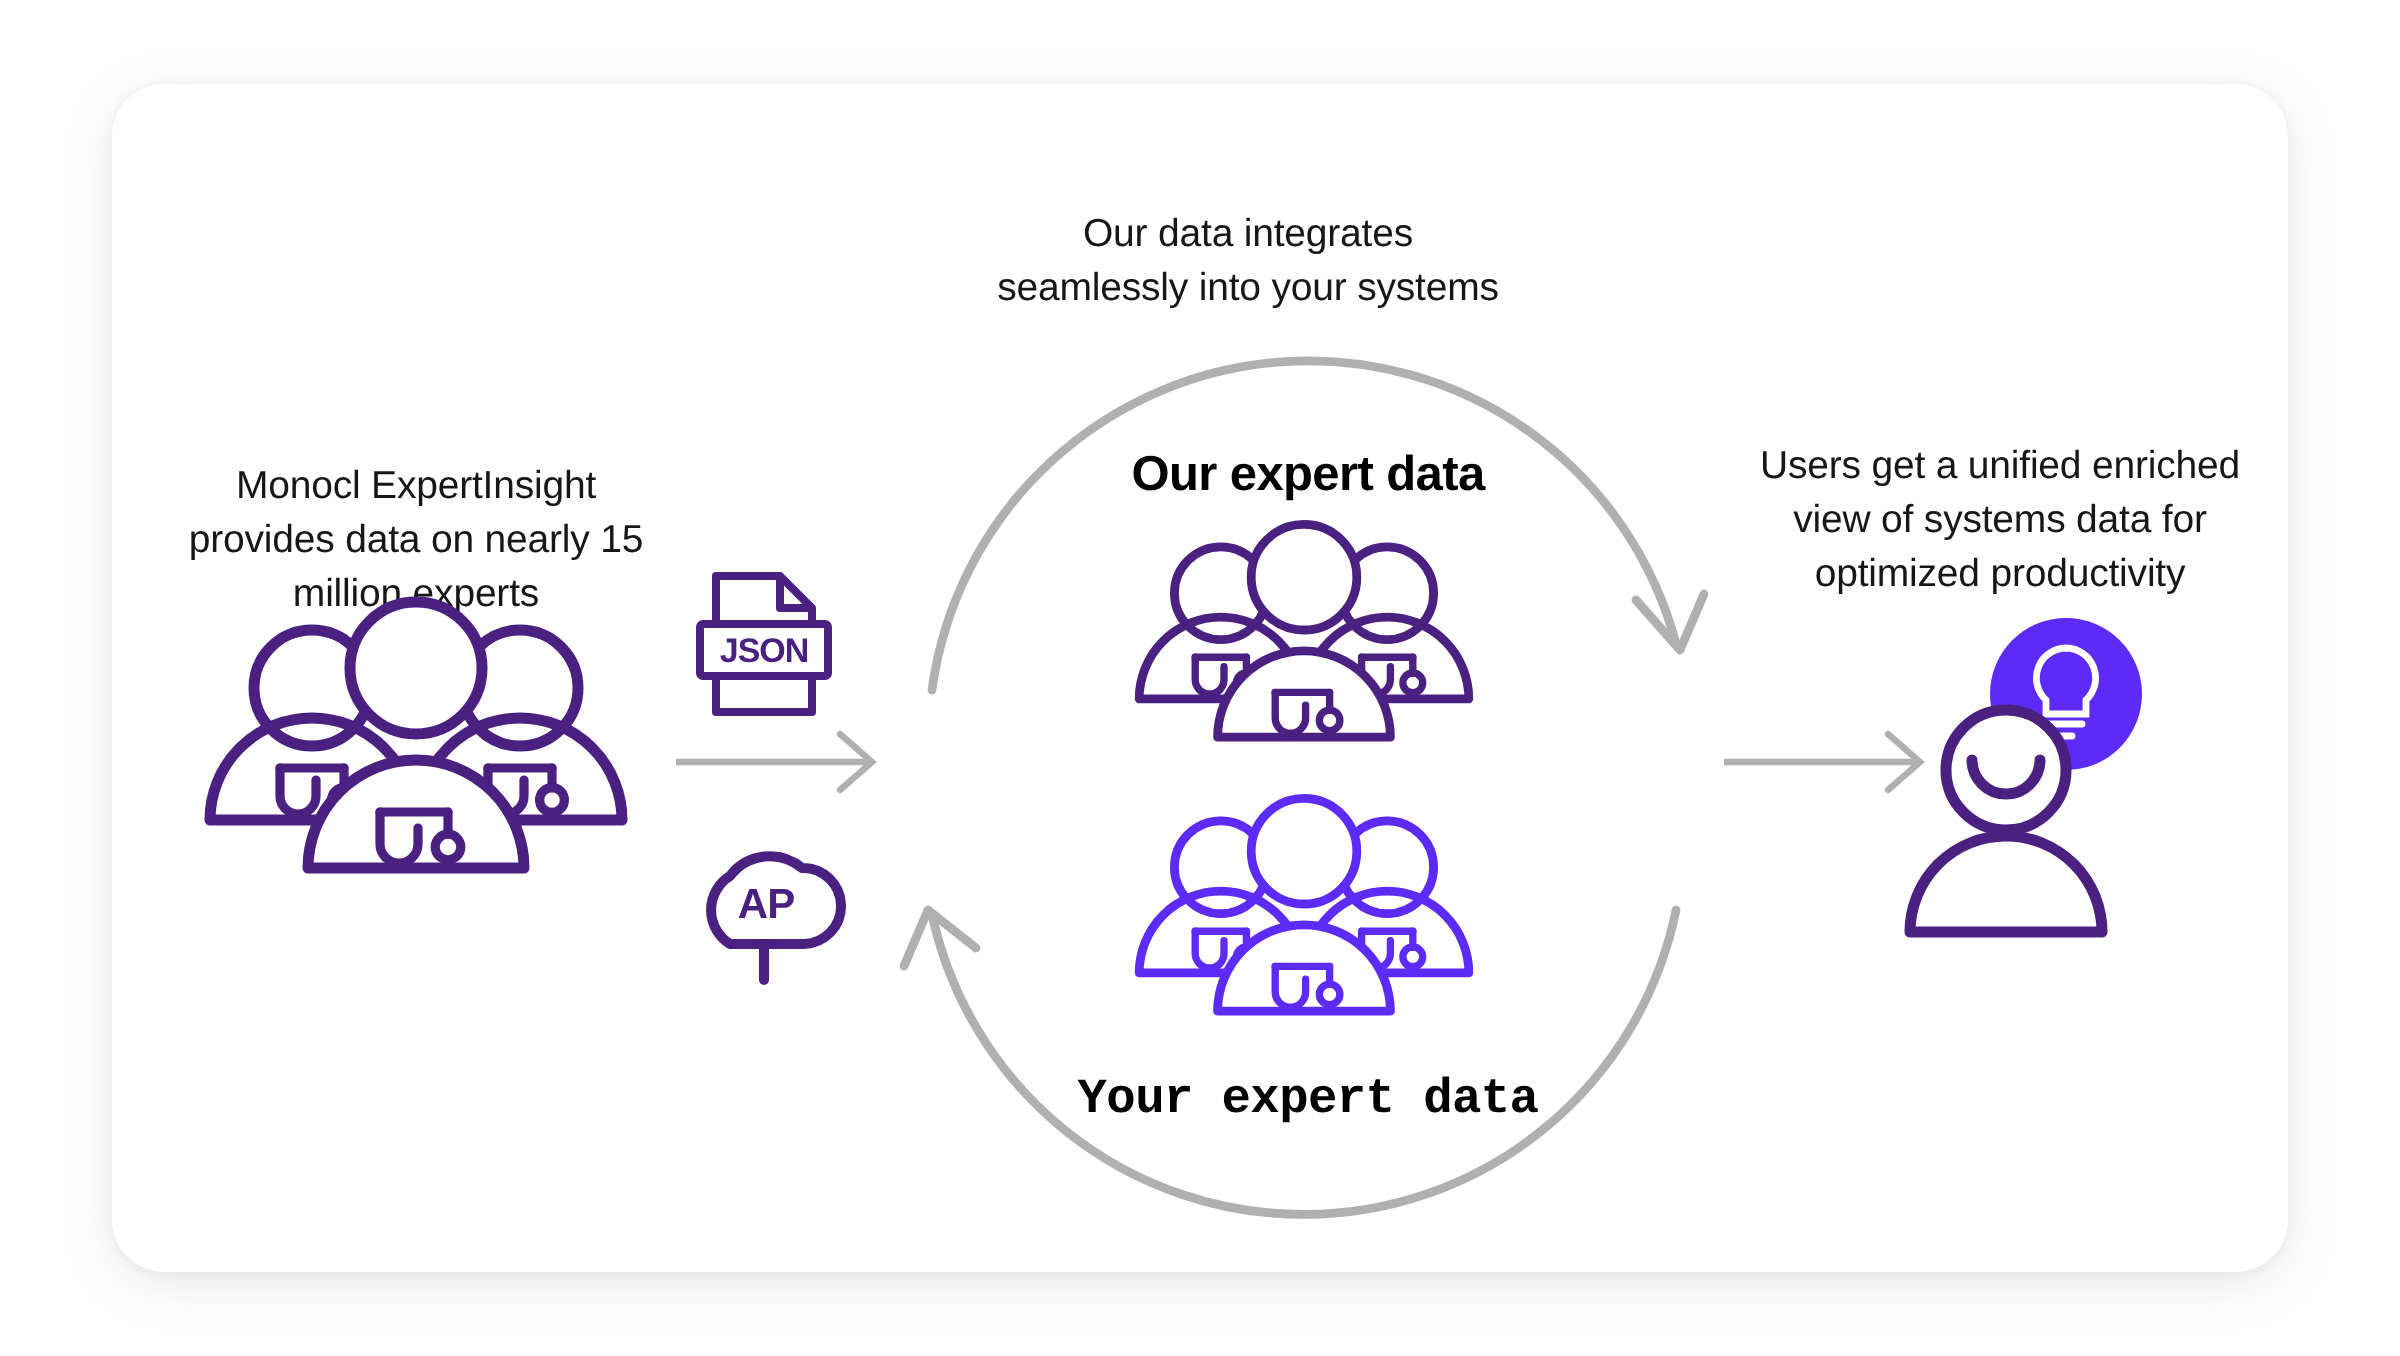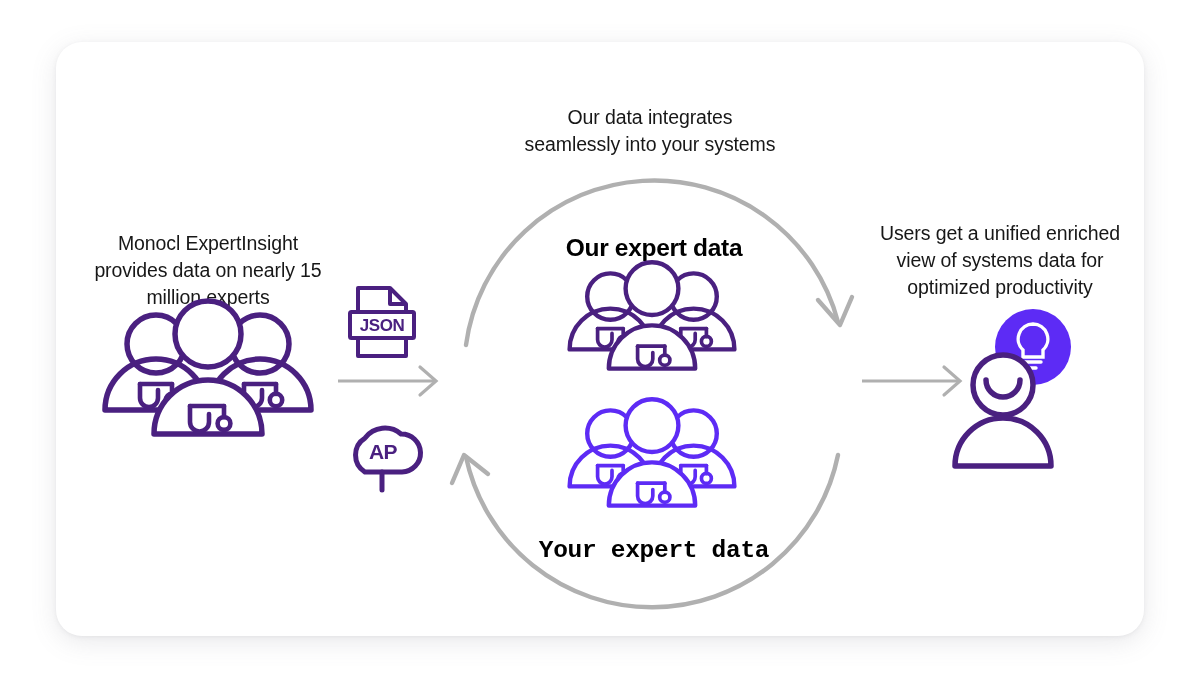--- a/index.html
+++ b/index.html
@@ -35,34 +35,34 @@
     position: absolute;
     text-align: center;
     color: #171717;
     font-size: 19.5px;
     line-height: 27px;
     font-weight: 400;
     letter-spacing: -0.1px;
     white-space: pre-line;
   }
 
-  #caption-top    { left: 470px; top: 104px; width: 360px; }
+  #caption-top    { left: 444px; top: 104px; width: 360px; }
   #caption-left   { left: 80px;  top: 230px; width: 256px; }
   #caption-right  { left: 866px; top: 220px; width: 268px; }
 
   .cycle-label {
     position: absolute;
     text-align: center;
     color: #000000;
     font-size: 24.5px;
     font-weight: 700;
     letter-spacing: -0.3px;
     width: 320px;
   }
-  #label-our  { left: 494px; top: 234px; }
+  #label-our  { left: 494px; top: 224px; }
   #label-your { left: 494px; top: 537px; font-family: Liberation Mono, monospace; }
 
   
   svg.layer {
     position: absolute;
     left: 0; top: 0;
     width: 1200px; height: 678px;
     overflow: visible;
     pointer-events: none;
   }

